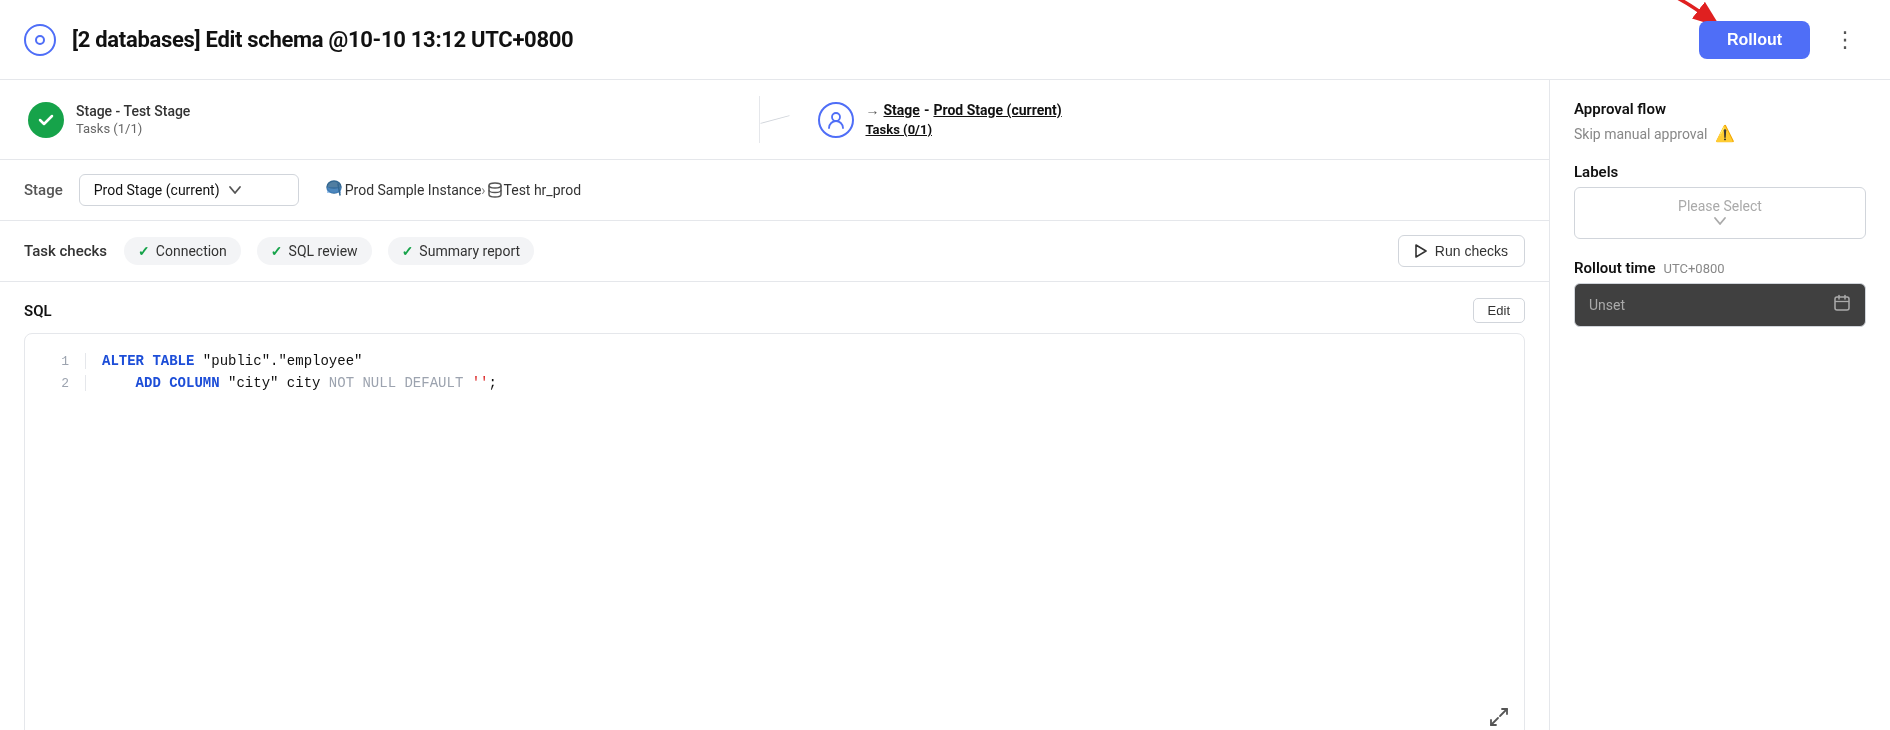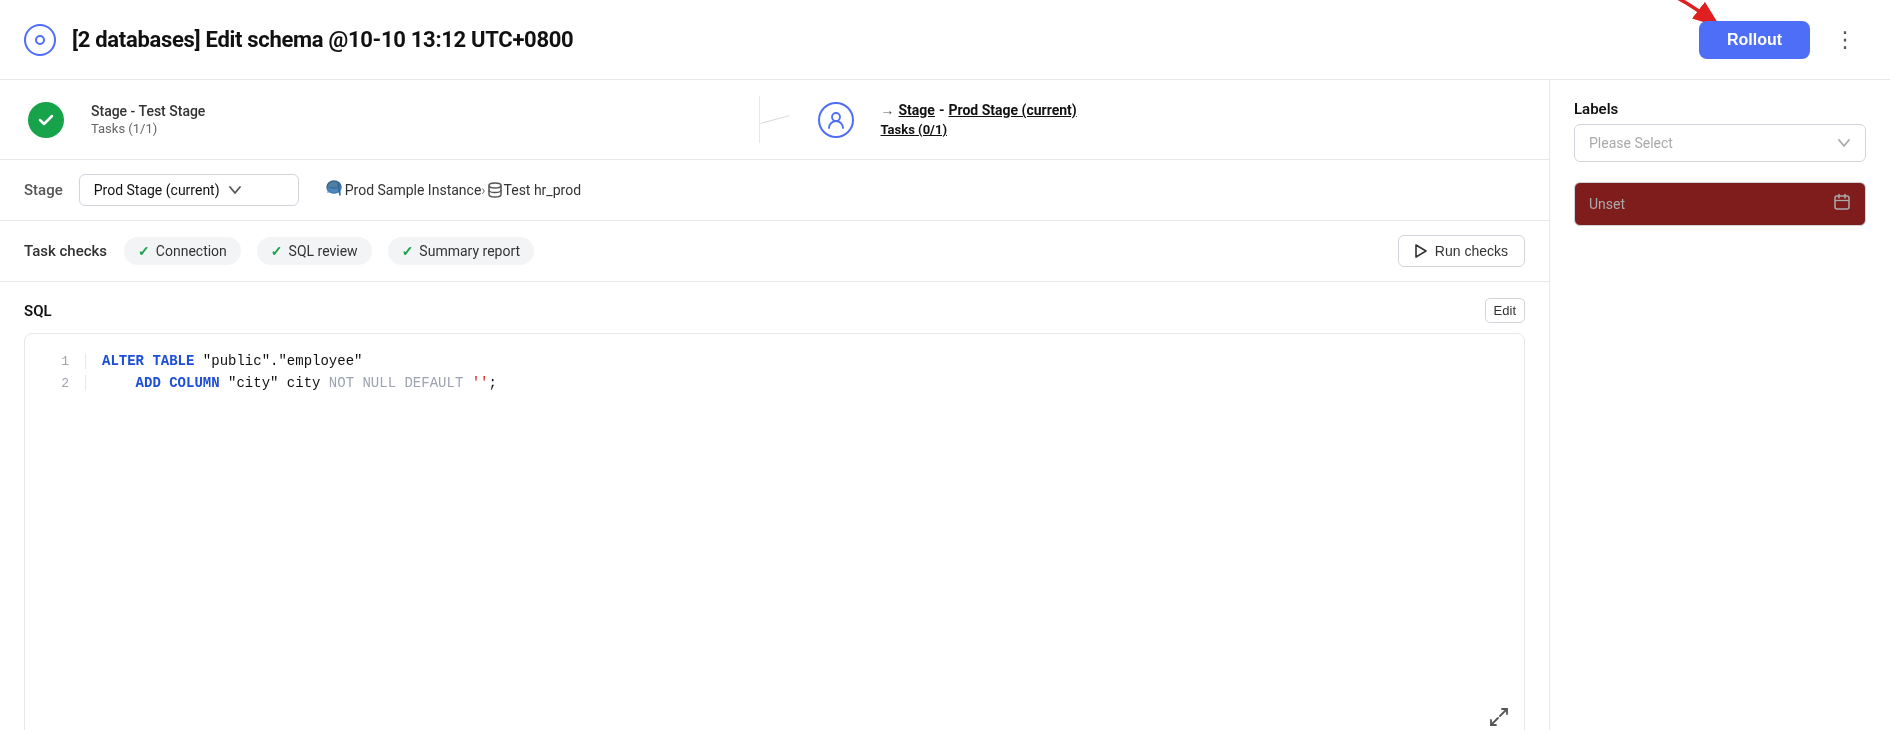--- a/index.html
+++ b/index.html
@@ -91,21 +91,21 @@
     
     .pipeline-bar {
       display: flex;
       align-items: stretch;
       border-bottom: 1px solid #e5e7eb;
       height: 80px;
     }
     .stage-item {
       display: flex;
       align-items: center;
-      gap: 27px;
+      gap: 12px;
       padding: 0 28px;
       flex: 1;
       position: relative;
     }
     .stage-item:not(:last-child)::after {
       content: '';
       position: absolute;
       right: 0;
       top: 20%;
       height: 60%;
@@ -244,21 +244,21 @@
       margin-bottom: 10px;
     }
     .sql-title {
       font-size: 15px;
       font-weight: 600;
       color: #111;
     }
     .edit-btn {
       border: 1px solid #d1d5db;
       border-radius: 5px;
-      padding: 4px 8px;
+      padding: 4px 14px;
       font-size: 13px;
       cursor: pointer;
       background: #fff;
       color: #333;
     }
     .code-block {
       border: 1px solid #e5e7eb;
       border-radius: 8px;
       background: #fff;
       padding: 16px 0;
@@ -328,41 +328,42 @@
       display: flex;
       align-items: center;
       border: 1px solid #d1d5db;
       border-radius: 6px;
       padding: 10px 14px;
       font-size: 14px;
       color: #aaa;
       cursor: pointer;
       justify-content: space-between;
       background: #fff;
+      flex-direction: column;
     }
     .rollout-time-header {
       display: flex;
       align-items: baseline;
       gap: 8px;
     }
     .rollout-time-tz {
       font-size: 13px;
       color: #888;
     }
     .unset-input {
       display: flex;
       align-items: center;
       border: 1px solid #d1d5db;
       border-radius: 6px;
       padding: 10px 14px;
       font-size: 14px;
       color: #aaa;
       justify-content: space-between;
       cursor: pointer;
-      background: #7f1d1d;
+      background: #404040;
     }
     .calendar-icon { color: #888; font-size: 16px; }
 
     
     .pipeline-divider {
       width: 30px;
       height: 1px;
       background: #d1d5db;
       margin: 0 0;
       transform: rotate(-15deg);
@@ -512,32 +513,43 @@
             <line x1="19" y1="3" x2="12" y2="10" stroke="#555" stroke-width="1.8" stroke-linecap="round"></line>
             <line x1="3" y1="19" x2="10" y2="12" stroke="#555" stroke-width="1.8" stroke-linecap="round"></line>
           </svg>
         </div>
       </div>
     </div>
   </div>
 
   <div class="right-sidebar">
 
+    <div>
+      <div class="sidebar-section-title">Approval flow</div>
+      <div class="skip-approval-row">
+        <span>Skip manual approval</span>
+        <span class="warning-icon">⚠️</span>
+      </div>
+    </div>
 
     <div>
       <div class="sidebar-section-title">Labels</div>
       <div class="labels-select">
         <span>Please Select</span>
         <svg width="14" height="14" viewBox="0 0 14 14">
           <polyline points="2,4 7,10 12,4" fill="none" stroke="#aaa" stroke-width="1.8" stroke-linecap="round" stroke-linejoin="round"></polyline>
         </svg>
       </div>
     </div>
 
     <div>
+      <div class="rollout-time-header">
+        <div class="sidebar-section-title">Rollout time</div>
+        <span class="rollout-time-tz">UTC+0800</span>
+      </div>
       <div class="unset-input">
         <span>Unset</span>
         <span class="calendar-icon">
           <svg width="18" height="18" viewBox="0 0 18 18">
             <rect x="2" y="3" width="14" height="13" rx="2" fill="none" stroke="#aaa" stroke-width="1.5"></rect>
             <line x1="6" y1="1.5" x2="6" y2="5" stroke="#aaa" stroke-width="1.5" stroke-linecap="round"></line>
             <line x1="12" y1="1.5" x2="12" y2="5" stroke="#aaa" stroke-width="1.5" stroke-linecap="round"></line>
             <line x1="2" y1="7.5" x2="16" y2="7.5" stroke="#aaa" stroke-width="1.3"></line>
           </svg>
         </span>

